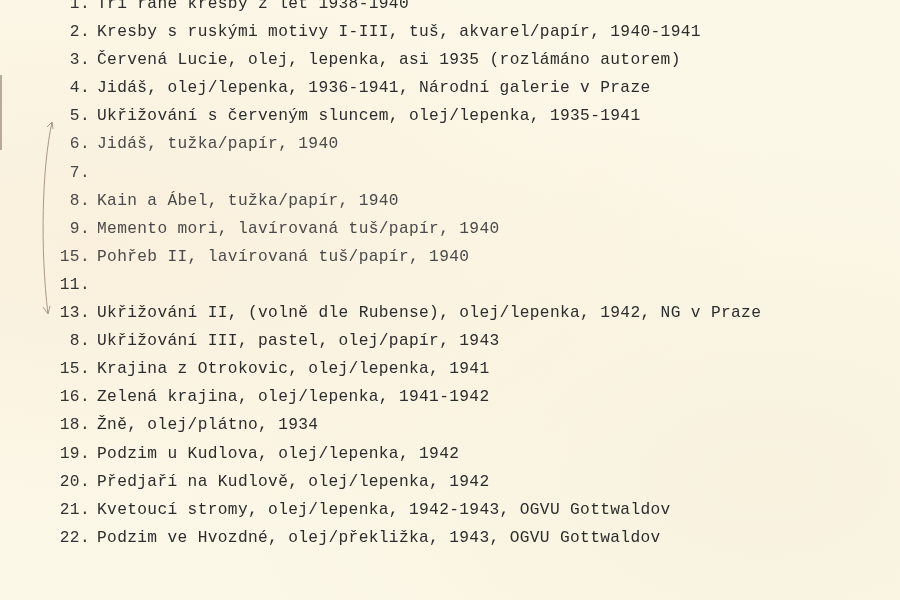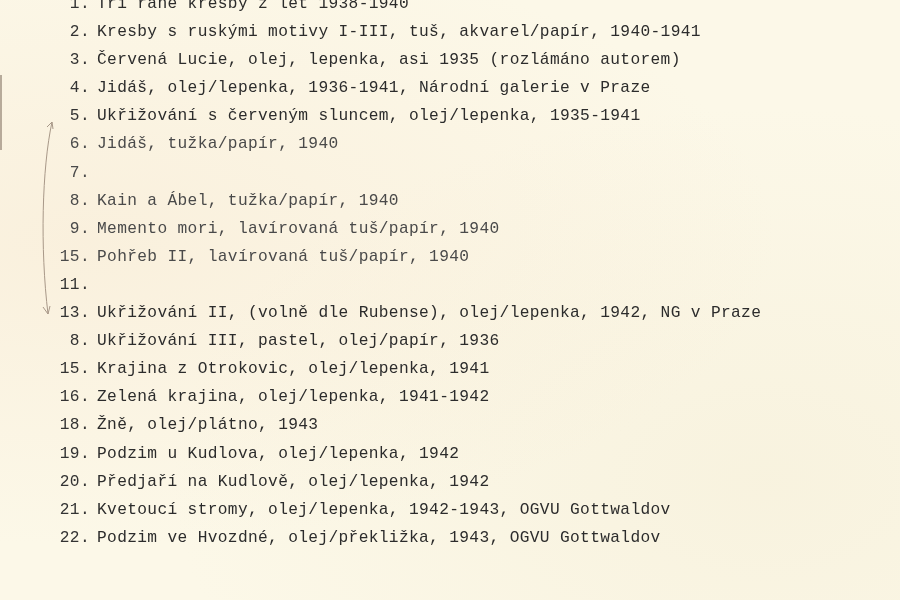--- a/index.html
+++ b/index.html
@@ -96,33 +96,33 @@
     </li>
   <li class="row">
       <span class="num">11.</span>
     </li>
   <li class="row">
       <span class="num">13.</span>
       <span class="txt">Ukřižování II, (volně dle Rubense), olej/lepenka, 1942, NG v Praze</span>
     </li>
   <li class="row">
       <span class="num">8.</span>
-      <span class="txt">Ukřižování III, pastel, olej/papír, 1936</span>
+      <span class="txt">Ukřižování III, pastel, olej/papír, 1943</span>
     </li>
   <li class="row">
       <span class="num">15.</span>
       <span class="txt">Krajina z Otrokovic, olej/lepenka, 1941</span>
     </li>
   <li class="row">
       <span class="num">16.</span>
       <span class="txt">Zelená krajina, olej/lepenka, 1941-1942</span>
     </li>
   <li class="row">
       <span class="num">18.</span>
-      <span class="txt">Žně, olej/plátno, 1943</span>
+      <span class="txt">Žně, olej/plátno, 1934</span>
     </li>
   <li class="row">
       <span class="num">19.</span>
       <span class="txt">Podzim u Kudlova, olej/lepenka, 1942</span>
     </li>
   <li class="row">
       <span class="num">20.</span>
       <span class="txt">Předjaří na Kudlově, olej/lepenka, 1942</span>
     </li>
   <li class="row">

